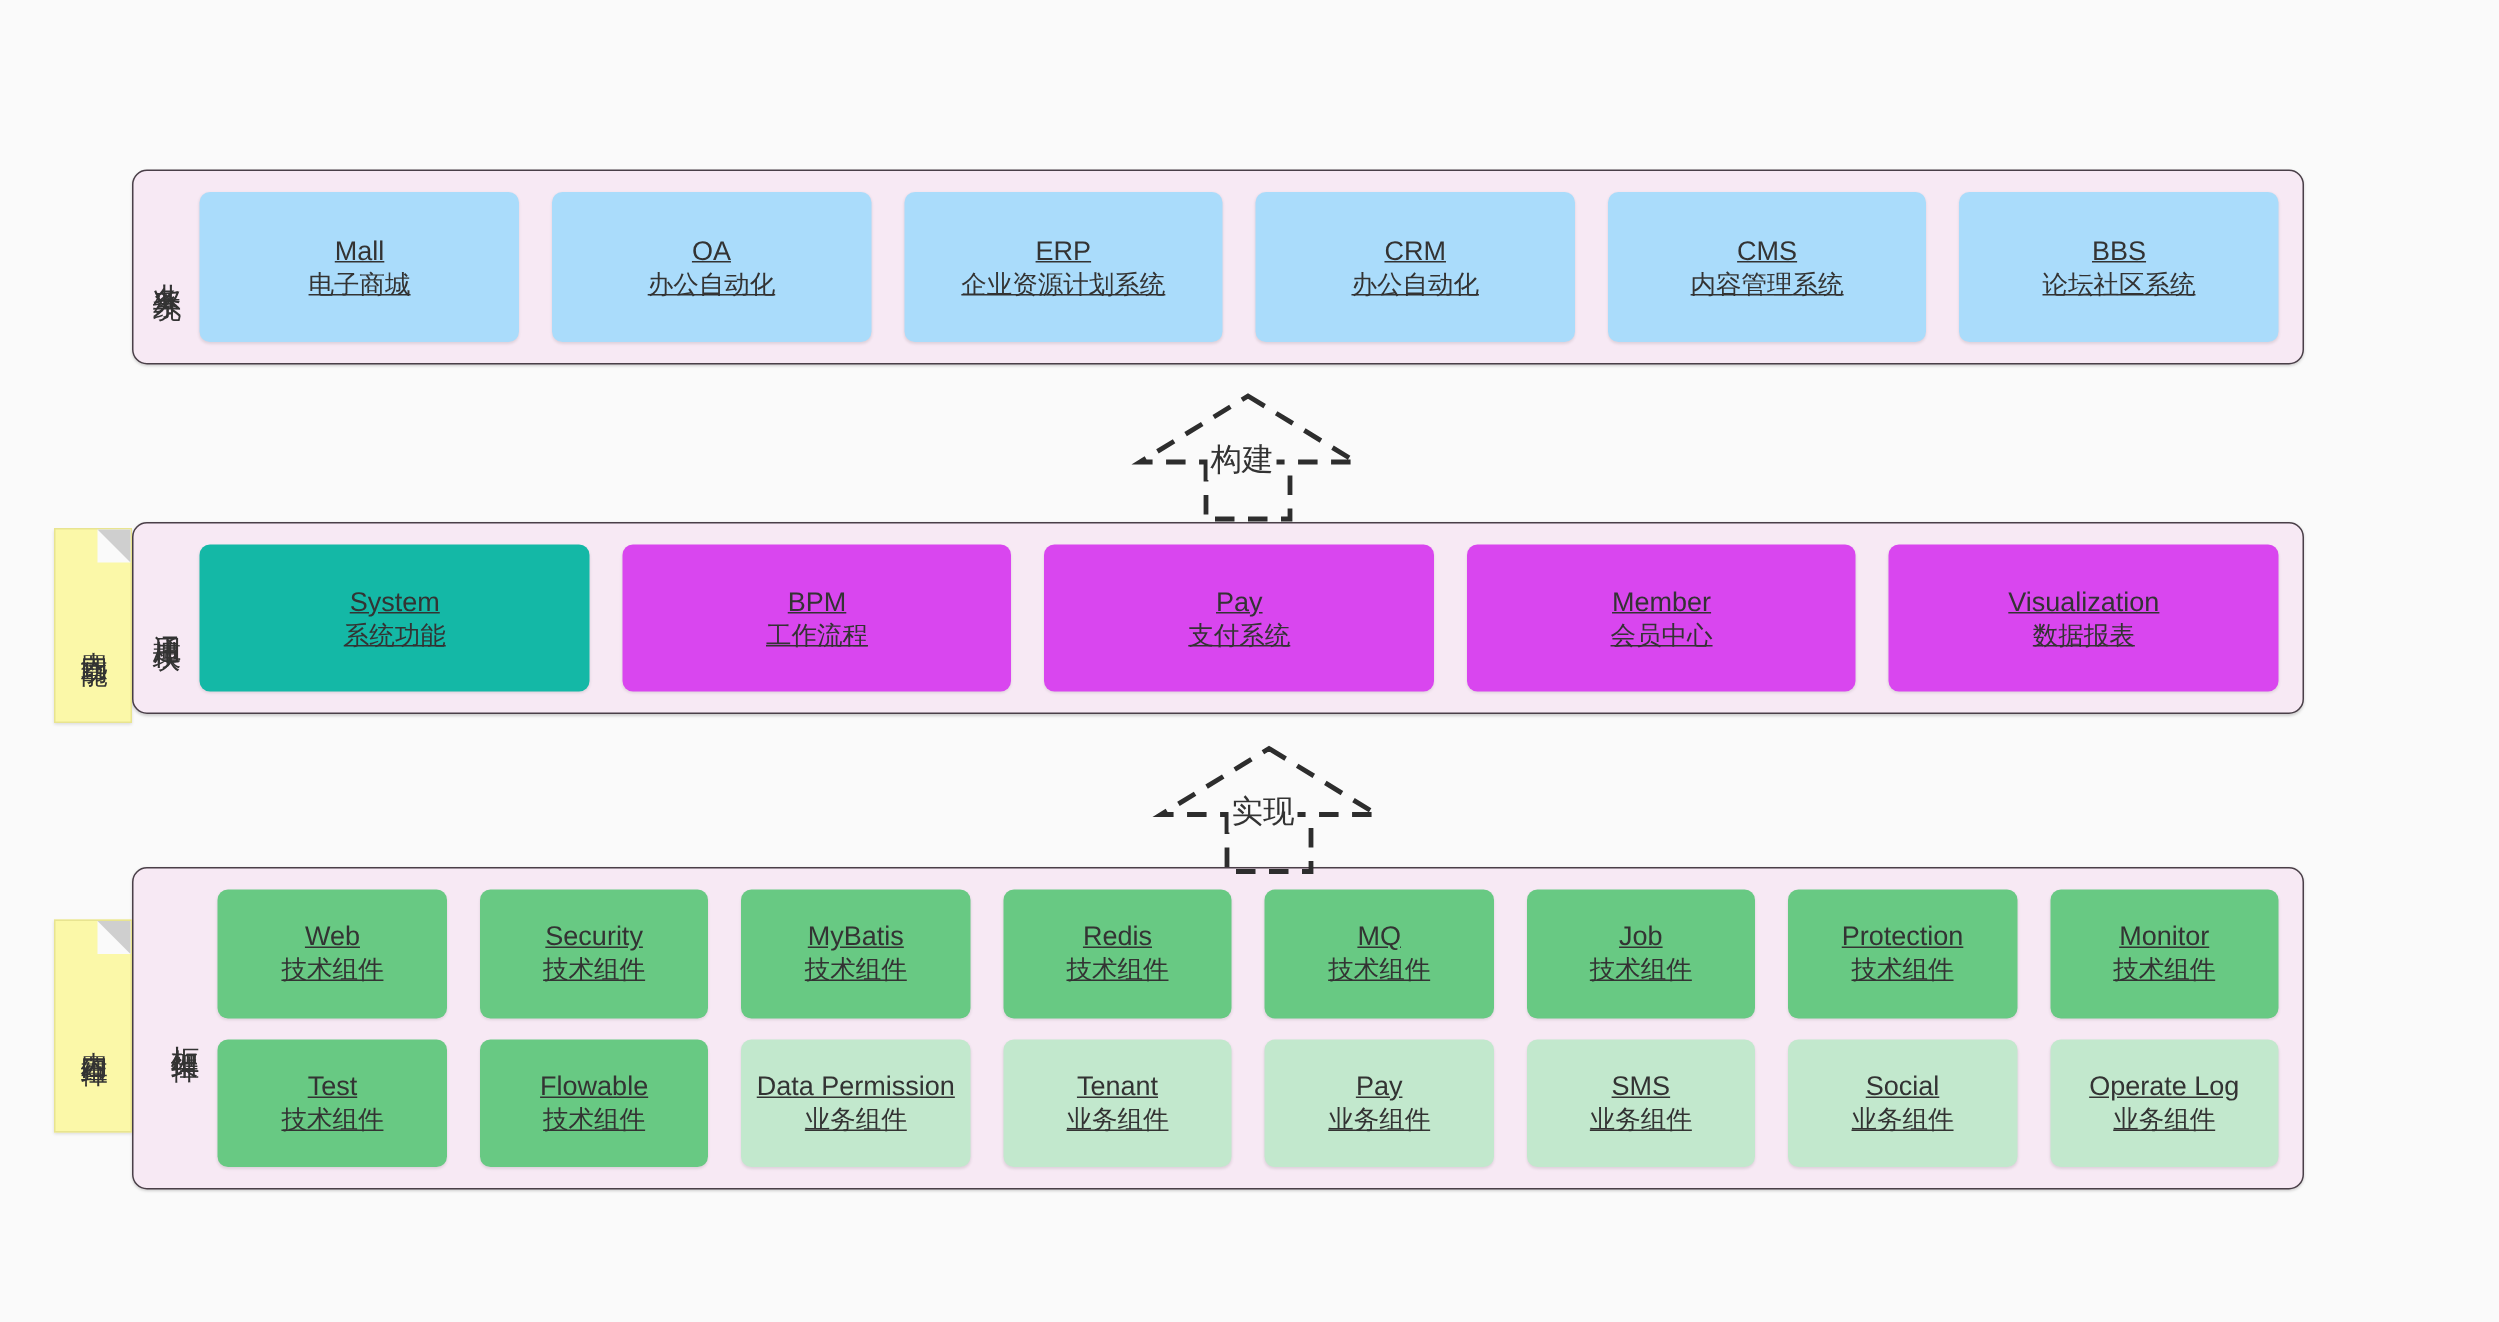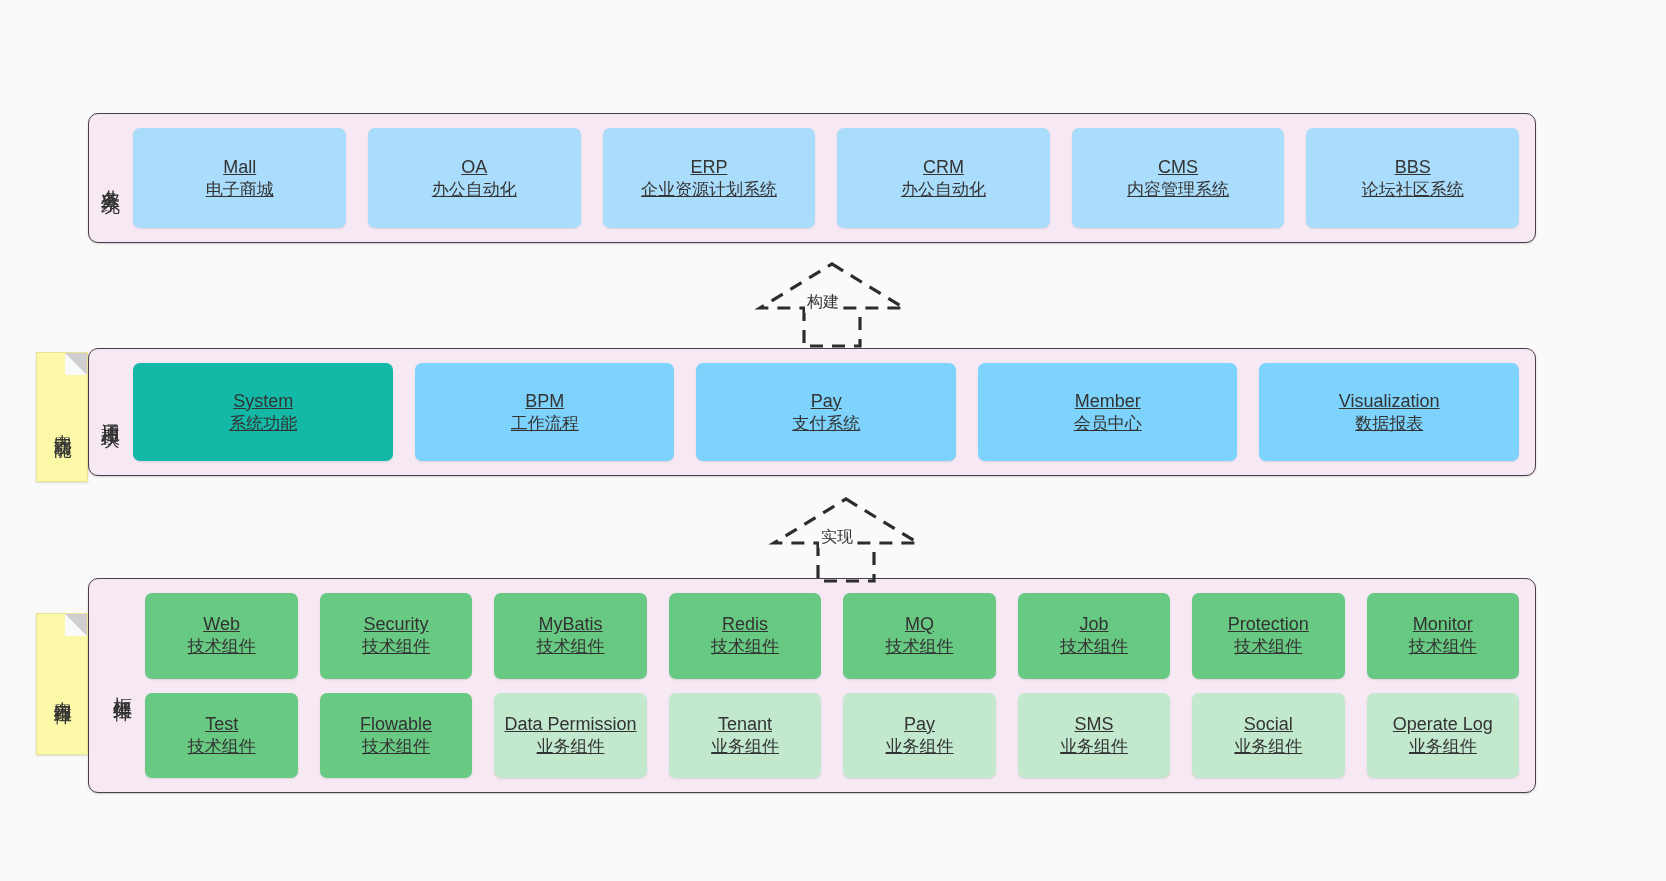--- a/index.html
+++ b/index.html
@@ -86,21 +86,21 @@
     font-size: 18px;
     color: #333333;
   }
   .node .n-sub {
     font-size: 17px;
     color: #333333;
   }
 
   .node.blue        { background: #aadcfb; }
   .node.red         { background: #14b8a6; }
-  .node.pink        { background: #7dd3fc; }
+  .node.pink        { background: #d946ef; }
   .node.green       { background: #68c983; }
   .node.lightgreen  { background: #c2e8cd; }
 
   
   .sticky {
     position: absolute;
     background: #fbf8a8;
     border: 1px solid #e8e490;
     box-sizing: border-box;
     display: flex;
@@ -139,21 +139,21 @@
   }
 
   
   .arrow-group {
     position: absolute;
     z-index: 3;
   }
   .arrow-group svg { display: block; overflow: visible; }
   .arrow-label {
     position: absolute;
-    font-size: 16px;
+    font-size: 21px;
     color: #333333;
     background: #fafafa;
     padding: 0 2px;
     white-space: nowrap;
   }
 </style>
 </head>
 <body>
 
 <div id="stage">

